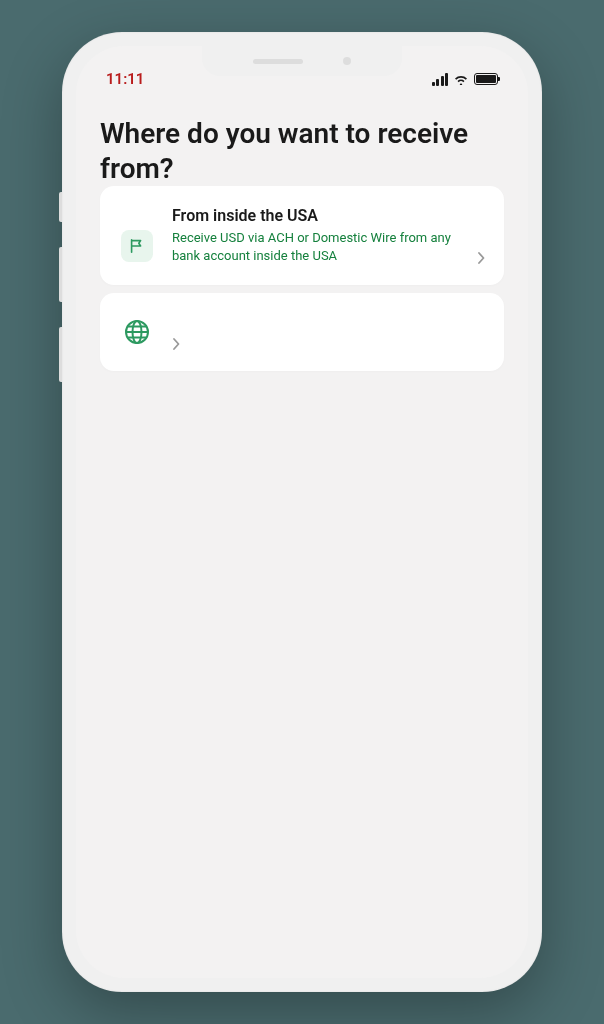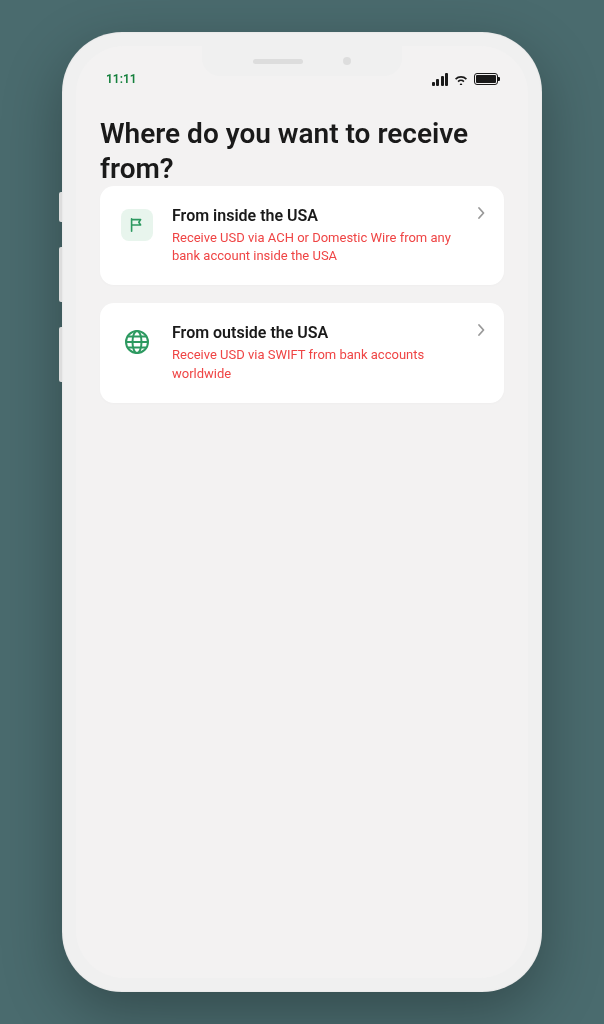--- a/index.html
+++ b/index.html
@@ -84,23 +84,23 @@
       background: #ddd;
       border-radius: 50%;
     }
 
     .status-bar {
       display: flex;
       justify-content: flex-end;
       align-items: center;
       padding: 16px 30px 0;
       height: 50px;
-      font-size: 12px;
+      font-size: 15px;
       font-weight: 600;
-      color: #15803d;
+      color: #b91c1c;
     }
 
     .status-left {
       flex: 1;
     }
 
     .status-right {
       flex: 1;
       display: flex;
       justify-content: flex-end;
@@ -210,23 +210,23 @@
       font-weight: 600;
       color: #1a1a1a;
       line-height: 1.25;
     }
 
     .option-card {
       background: #fff;
       border-radius: 14px;
       padding: 20px 18px;
       display: flex;
-      align-items: flex-start;
+      align-items: flex-end;
       gap: 16px;
-      margin-bottom: 18px;
+      margin-bottom: 8px;
       cursor: pointer;
       box-shadow: 0 1px 3px rgba(0,0,0,0.02);
     }
 
     .option-icon-wrap {
       width: 38px;
       height: 38px;
       display: flex;
       align-items: center;
       justify-content: center;
@@ -249,21 +249,21 @@
 
     .option-title {
       font-size: 16px;
       font-weight: 600;
       color: #1a1a1a;
       margin-bottom: 4px;
     }
 
     .option-desc {
       font-size: 13px;
-      color: #ef4444;
+      color: #15803d;
       line-height: 1.4;
     }
 
     .chevron {
       flex-shrink: 0;
       color: #999;
     }
   </style>
 </head>
 <body>
@@ -324,23 +324,19 @@
 
       <div class="option-card">
         <div class="option-icon-wrap">
           <svg width="28" height="28" viewBox="0 0 28 28" fill="none">
             <circle cx="14" cy="14" r="11" stroke="#2d9960" stroke-width="2"></circle>
             <ellipse cx="14" cy="14" rx="4.5" ry="11" stroke="#2d9960" stroke-width="2"></ellipse>
             <line x1="3" y1="14" x2="25" y2="14" stroke="#2d9960" stroke-width="2"></line>
             <path d="M5 8.5 h18 M5 19.5 h18" stroke="#2d9960" stroke-width="2"></path>
           </svg>
         </div>
-        <div class="option-text">
-          <div class="option-title">From outside the USA</div>
-          <div class="option-desc">Receive USD via SWIFT from bank accounts worldwide</div>
-        </div>
         <svg class="chevron" width="9" height="14" viewBox="0 0 8 14" fill="none">
           <path d="M1.5 2 L6 7 L1.5 12" stroke="#999" stroke-width="1.8" stroke-linecap="round" stroke-linejoin="round"></path>
         </svg>
       </div>
     </div>
   </div>
 </div>
 
 </body></html>

